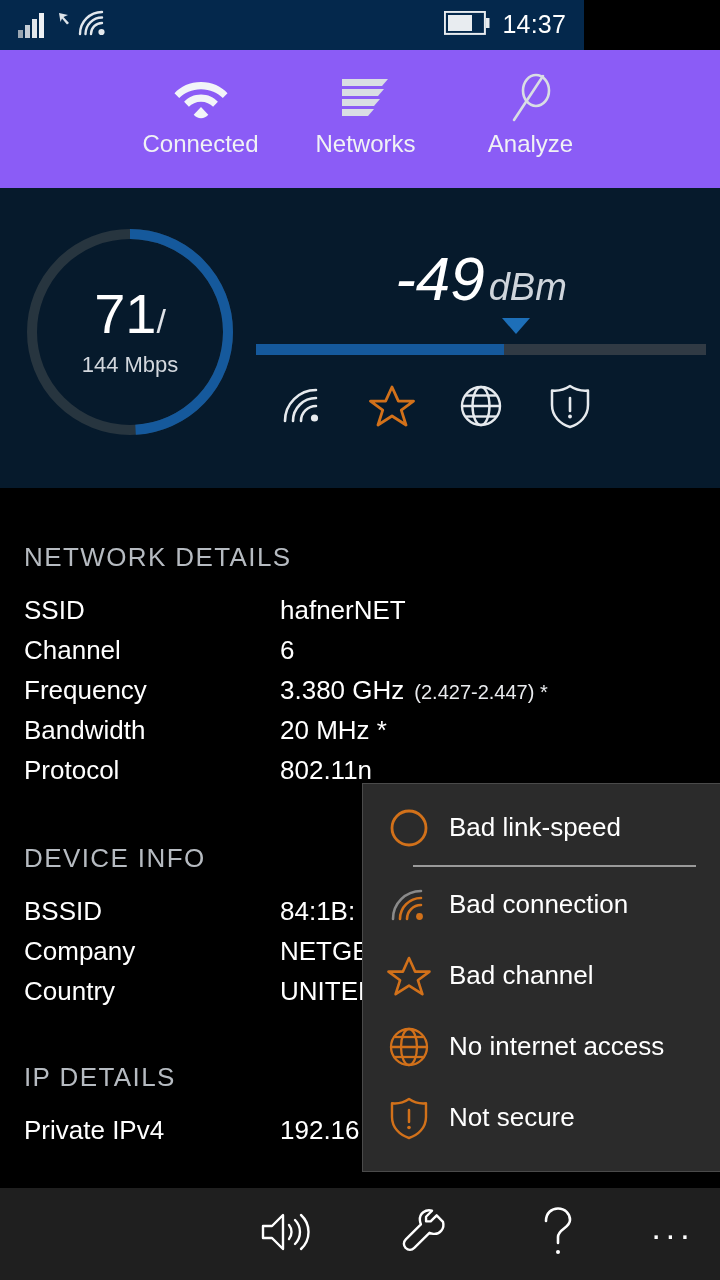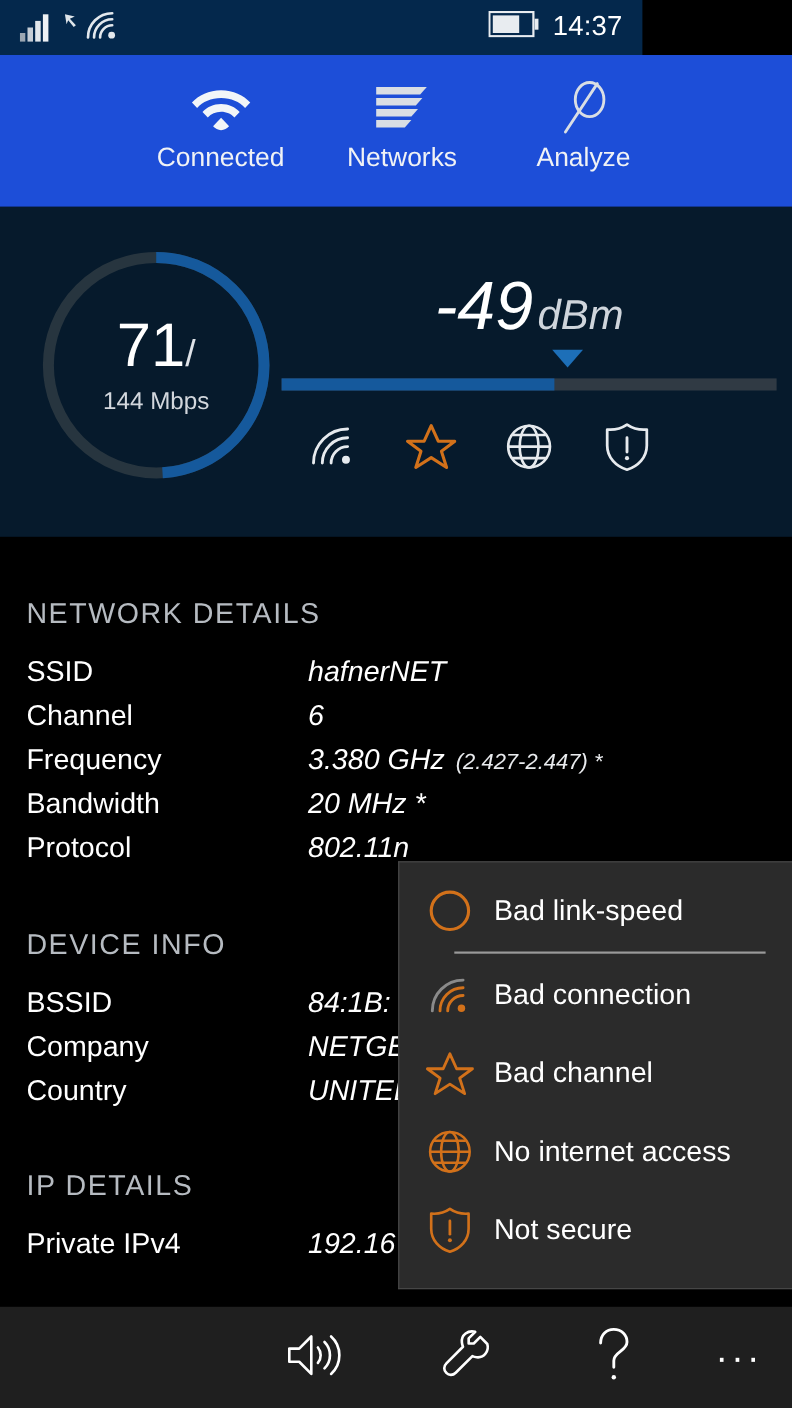--- a/index.html
+++ b/index.html
@@ -16,21 +16,21 @@
     position: absolute; top: 0; left: 0; width: 584px; height: 50px;
     background: #04284c;
   }
   .sb-left { position: absolute; left: 18px; top: 8px; display: flex; align-items: flex-end; gap: 8px; }
   .sb-right { position: absolute; right: 18px; top: 10px; display: flex; align-items: center; gap: 12px; }
   .clock { color: #fff; font-size: 25px; letter-spacing: .2px; }
 
   
   .tabs {
     position: absolute; top: 50px; left: 0; width: 720px; height: 138px;
-    background: #1d4ed8;
+    background: #8b5cf6;
     display: flex; align-items: flex-start; padding-top: 20px;
   }
   .tab {
     flex: 0 0 auto; width: 165px; text-align: center;
     color: #e4e8ee;
     position: relative;
   }
   .tab:nth-child(1) { margin-left: 118px; }
   .tab:nth-child(2) { margin-left: 0px; }
   .tab:nth-child(3) { margin-left: 0px; }
@@ -39,21 +39,21 @@
   .tab-underline {
     position: absolute; left: 119px; top: 181px; width: 164px; height: 5px;
     background: #b9c4ce;
   }
 
   
   .signal-panel {
     position: absolute; top: 188px; left: 0; width: 720px; height: 300px;
     background: #061a2c;
   }
-  .gauge { position: absolute; left: 36px; top: 38px; width: 212px; height: 212px; }
+  .gauge { position: absolute; left: 24px; top: 38px; width: 212px; height: 212px; }
   .gauge .gtext {
     position: absolute; inset: 0; display: flex; flex-direction: column;
     align-items: center; justify-content: center; color: #fff;
   }
   .gauge .gmain { font-size: 56px; font-weight: 300; line-height: 1; letter-spacing: 0px; }
   .gauge .gmain .slash { font-size: 34px; color: #dfe3e8; }
   .gauge .gsub { font-size: 22px; color: #d2d7dd; margin-top: 10px; }
 
   .dbm-wrap { position: absolute; left: 256px; top: 60px; width: 450px; }
   .dbm-val { text-align: center; color: #fff; font-weight: 300; line-height: 1; padding-right: 0px; font-style: italic; }
@@ -80,21 +80,21 @@
 
   
   .details { position: absolute; top: 488px; left: 0; width: 720px; }
   .section-title {
     color: #b6bbc1; font-size: 26px; letter-spacing: 1.4px; font-weight: 300;
     padding-left: 24px;
   }
   .rows { margin-top: 22px; }
   .row { display: flex; height: 40px; align-items: baseline; padding-left: 24px; }
   .row .k { width: 256px; color: #ffffff; font-size: 26px; font-weight: 300; flex: 0 0 256px; }
-  .row .v { color: #ffffff; font-size: 26px; font-weight: 300; white-space: nowrap; font-style: italic; }
+  .row .v { color: #ffffff; font-size: 26px; font-weight: 300; white-space: nowrap; }
   .row .v .sub { font-size: 20px; color: #e9ebee; margin-left: 10px; }
 
   
   .popup {
     position: absolute; left: 362px; top: 783px; width: 358px; height: 389px;
     background: #2b2b2b; border: 1px solid #4a4a4a; border-right: none;
     padding-top: 8px;
   }
   .pitem { display: flex; align-items: center; height: 71px; padding-left: 20px; }
   .pitem .picon { width: 52px; display: flex; align-items: center; justify-content: center; }

